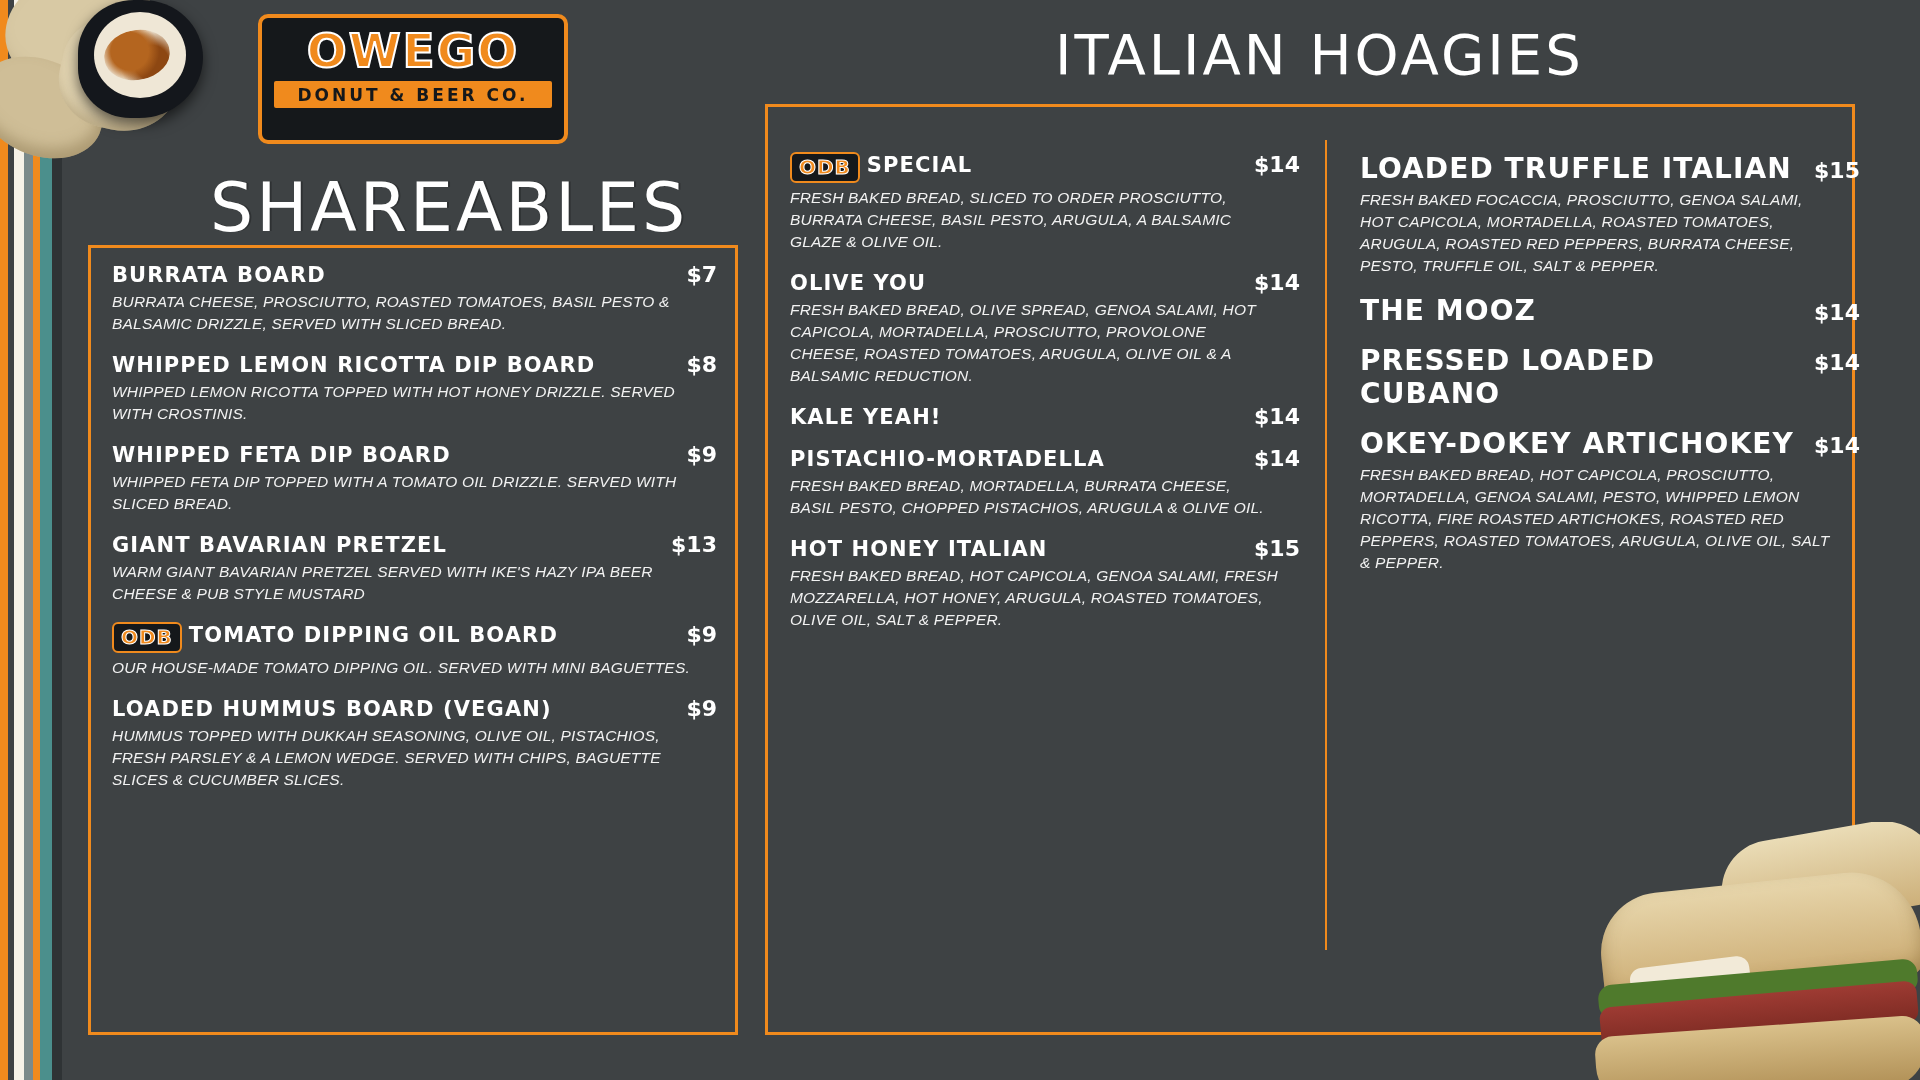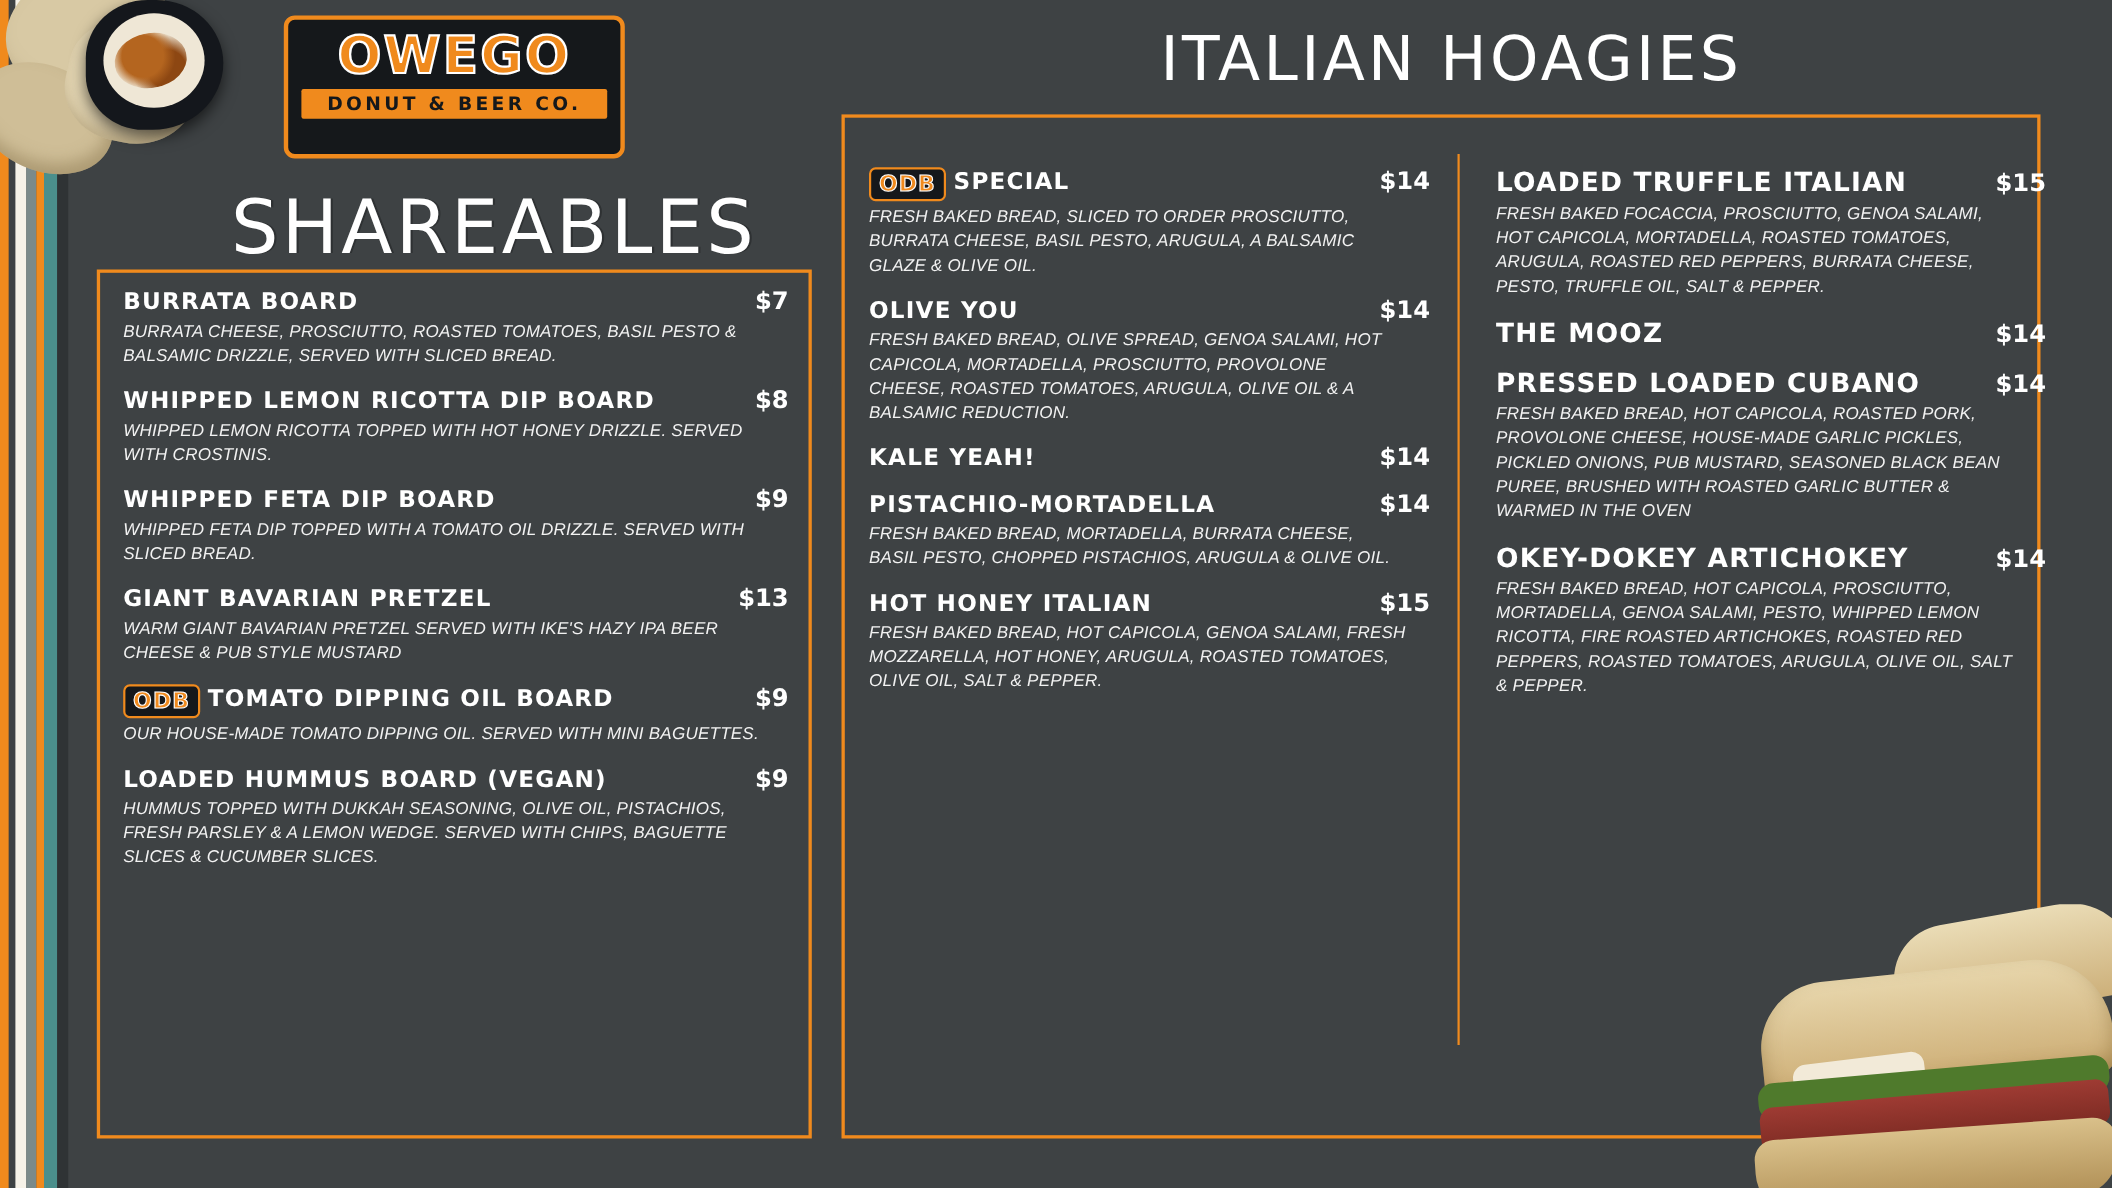--- a/index.html
+++ b/index.html
@@ -171,21 +171,21 @@
   }
   .item-name {
     font-family: "DejaVu Sans", sans-serif;
     font-weight: bold;
     font-size: 21px;
     letter-spacing: 1.1px;
     color: #ffffff;
     text-transform: uppercase;
     padding-right: 10px;
   }
-  #col-hoagies-2 .item-name { font-size: 24px; }
+  #col-hoagies-2 .item-name { font-size: 28px; }
   .item-price {
     font-family: "DejaVu Sans", sans-serif;
     font-weight: bold;
     font-size: 22px;
     color: #ffffff;
     white-space: nowrap;
   }
   .item-desc {
     margin-top: 4px;
     font-family: "Liberation Sans", sans-serif;
@@ -395,21 +395,20 @@
         <div class="item-head">
           <div><span class="item-name">THE MOOZ</span></div>
           <div class="item-price">$14</div>
         </div>
       </div>
       <div class="item">
         <div class="item-head">
           <div><span class="item-name">PRESSED LOADED CUBANO</span></div>
           <div class="item-price">$14</div>
         </div>
-        <div class="item-desc">FRESH BAKED BREAD, HOT CAPICOLA, ROASTED PORK, PROVOLONE CHEESE, HOUSE-MADE GARLIC PICKLES, PICKLED ONIONS, PUB MUSTARD, SEASONED BLACK BEAN PUREE, BRUSHED WITH ROASTED GARLIC BUTTER &amp; WARMED IN THE OVEN</div>
       </div>
       <div class="item">
         <div class="item-head">
           <div><span class="item-name">OKEY-DOKEY ARTICHOKEY</span></div>
           <div class="item-price">$14</div>
         </div>
         <div class="item-desc">FRESH BAKED BREAD, HOT CAPICOLA, PROSCIUTTO, MORTADELLA, GENOA SALAMI, PESTO, WHIPPED LEMON RICOTTA, FIRE ROASTED ARTICHOKES, ROASTED RED PEPPERS, ROASTED TOMATOES, ARUGULA, OLIVE OIL, SALT &amp; PEPPER.</div>
       </div>
     </div>
 

